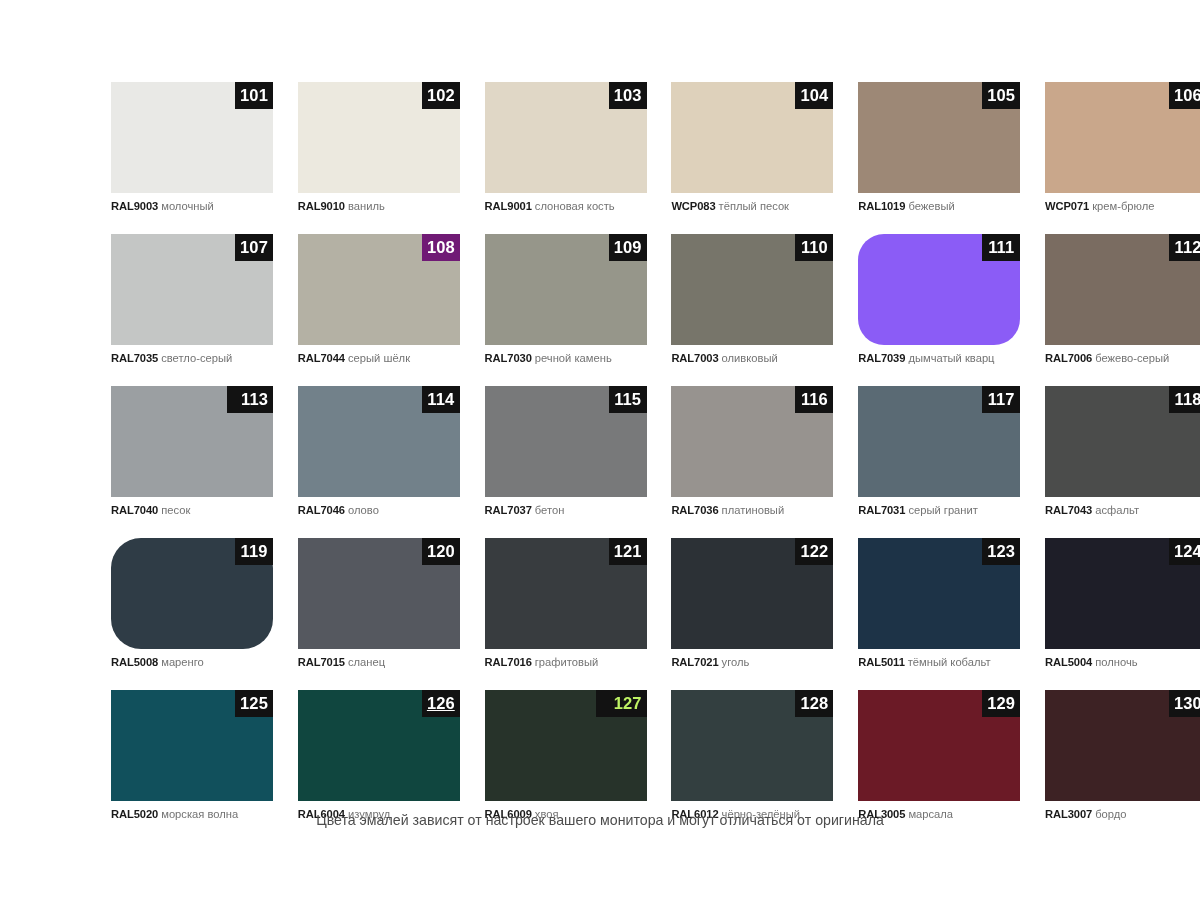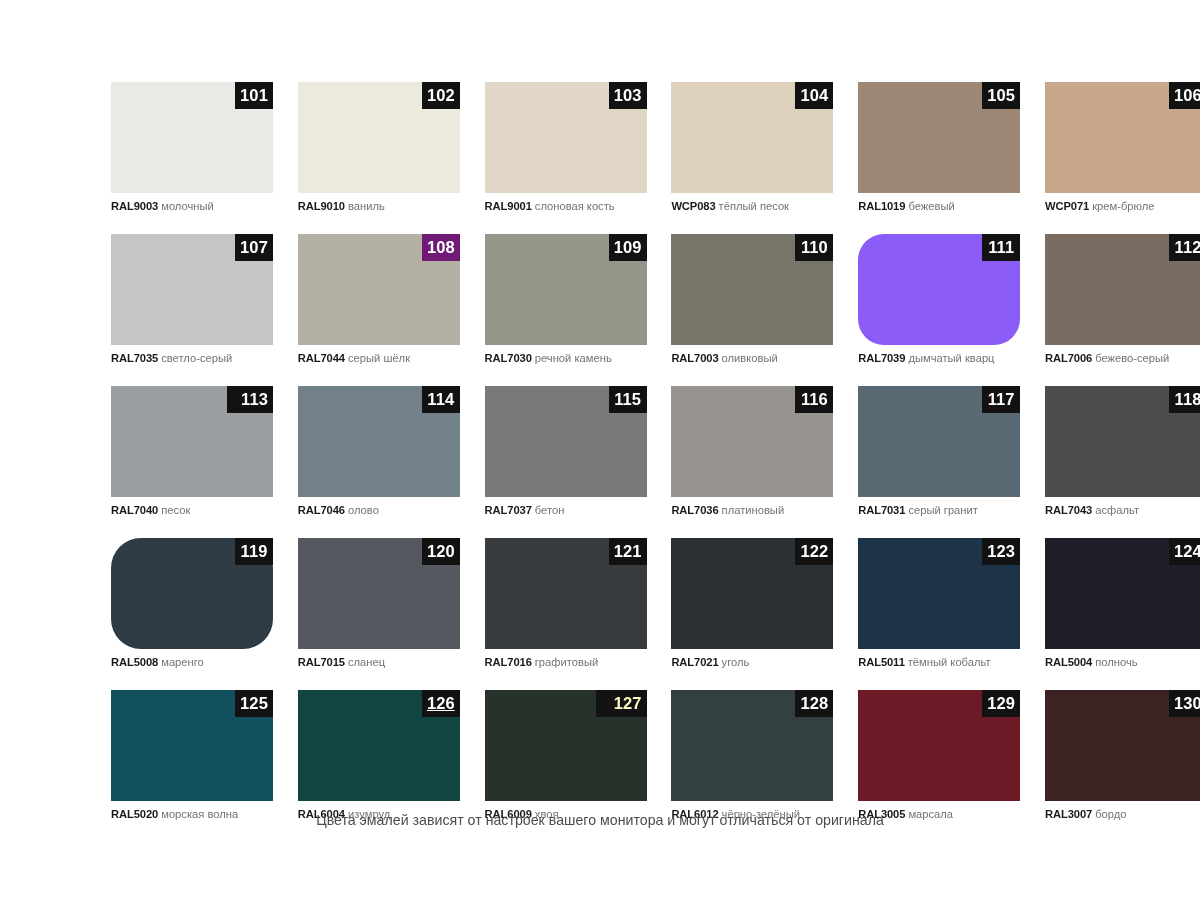--- a/index.html
+++ b/index.html
@@ -252,21 +252,21 @@
         <div class="swatch-caption"><span class="swatch-code">RAL5020</span><span class="swatch-name">морская волна</span></div>
       </div>
       <div class="swatch-cell">
         <div class="swatch-chip" style="background: rgb(16, 70, 63);">
           <div class="swatch-badge" style="background: rgb(18, 18, 18); color: rgb(255, 255, 255); text-decoration: underline;">126</div>
         </div>
         <div class="swatch-caption"><span class="swatch-code">RAL6004</span><span class="swatch-name">изумруд</span></div>
       </div>
       <div class="swatch-cell">
         <div class="swatch-chip" style="background: rgb(39, 51, 42);">
-          <div class="swatch-badge" style="background: rgb(18, 18, 18); color: #fef9c3; padding-left: 18px;">127</div>
+          <div class="swatch-badge" style="background: rgb(18, 18, 18); color: #bef264; padding-left: 18px;">127</div>
         </div>
         <div class="swatch-caption"><span class="swatch-code">RAL6009</span><span class="swatch-name">хвоя</span></div>
       </div>
       <div class="swatch-cell">
         <div class="swatch-chip" style="background: rgb(51, 63, 64);">
           <div class="swatch-badge" style="background: rgb(18, 18, 18); color: rgb(255, 255, 255);">128</div>
         </div>
         <div class="swatch-caption"><span class="swatch-code">RAL6012</span><span class="swatch-name">чёрно-зелёный</span></div>
       </div>
       <div class="swatch-cell">

